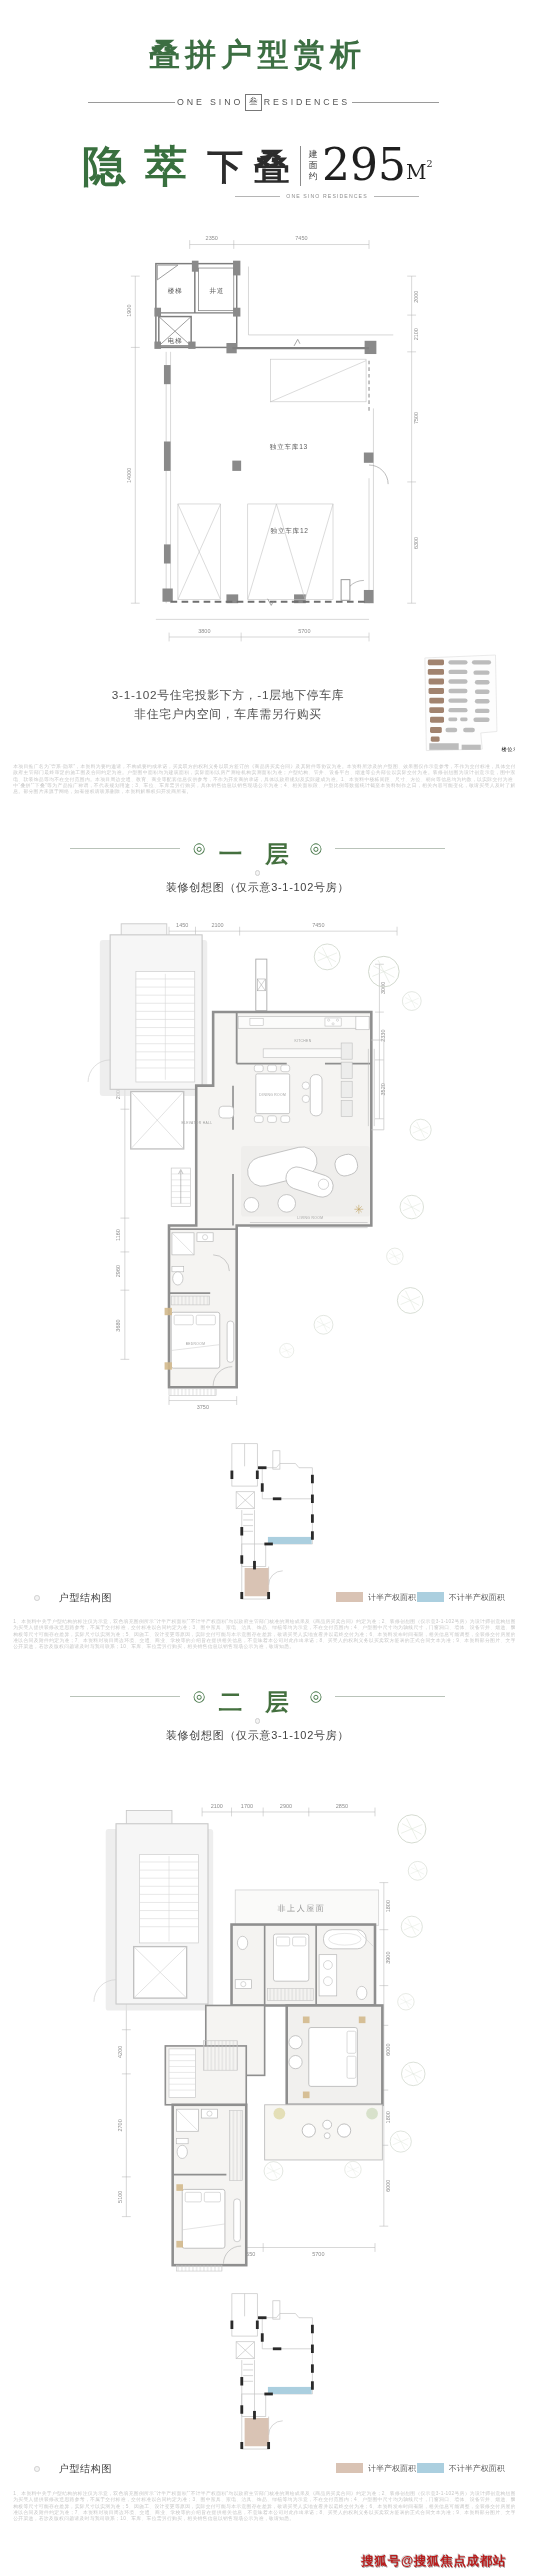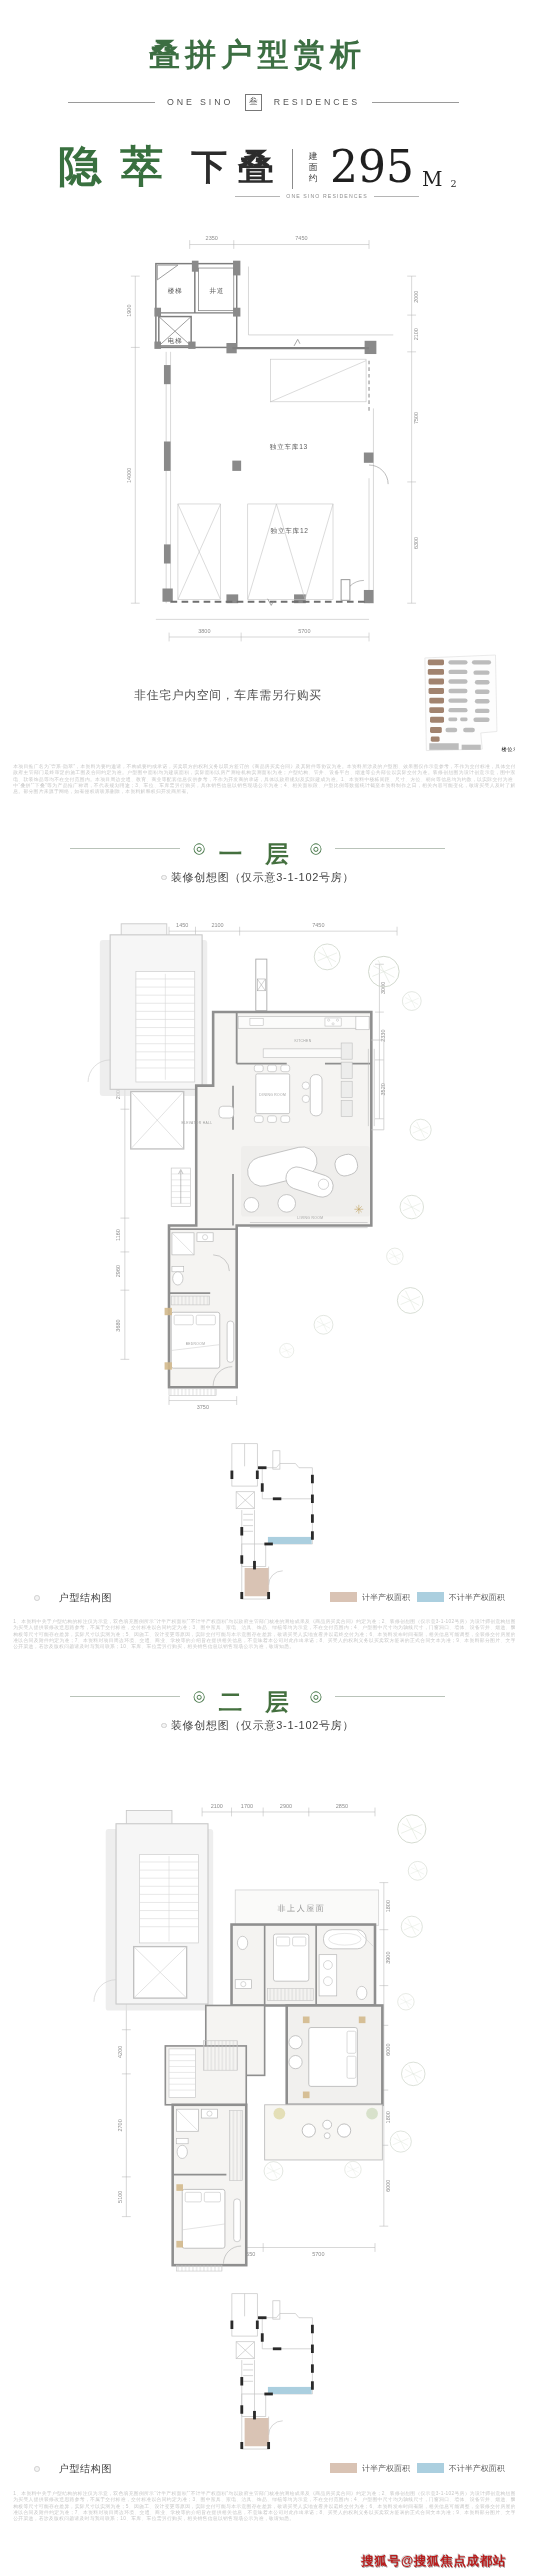--- a/index.html
+++ b/index.html
@@ -2,27 +2,27 @@
 <html style="font-size:11.8px"><head>
 <meta charset="utf-8">
 <style>
   html,body{margin:0;padding:0;background:#fff;}
   #page{position:relative;width:515px;height:2576px;background:#fff;overflow:hidden;
         font-family:"Liberation Sans","DejaVu Sans",sans-serif;}
   .abs{position:absolute;}
   
   .main-title{left:0;right:0;top:34px;text-align:center;font-family:"DejaVu Serif",serif;
     font-size:31px;font-weight:bold;color:#3c6e42;letter-spacing:5.2px;}
-  .brand-row{left:0;right:0;top:94px;display:flex;align-items:center;justify-content:center;gap:12px;padding-left:12px;}
+  .brand-row{left:0;right:0;top:94px;display:flex;align-items:center;justify-content:center;gap:2px;padding-left:12px;}
   .brand-row .rule{width:87px;height:0.7px;background:#9a9a9a;}
   .brand-text{font-size:8.8px;letter-spacing:2.9px;color:#555;}
   .brand-logo{width:14.7px;height:14.7px;border:0.7px solid #777;color:#555;font-size:8.8px;
     display:flex;align-items:center;justify-content:center;font-family:"DejaVu Serif",serif;}
   
-  .unit-row{left:0;right:0;top:143px;display:flex;align-items:flex-end;justify-content:center;gap:8px;}
+  .unit-row{left:0;right:0;top:143px;display:flex;align-items:flex-start;justify-content:center;}
   .unit-name{font-family:"DejaVu Serif",serif;font-weight:bold;font-size:43px;color:#39703f;line-height:46px;}
   .unit-name .gap{display:inline-block;width:19px;}
   .unit-type{font-family:"DejaVu Serif",serif;font-weight:bold;font-size:36px;color:#2c2c2c;
     line-height:46px;margin-left:20px;letter-spacing:10.3px;}
   .unit-divider{width:1.5px;height:40px;background:#8b8b8b;margin:2.9px 7.4px 0 0;}
   .area-prefix{display:flex;flex-direction:column;justify-content:center;height:44px;
     font-size:8.8px;color:#3a3a3a;line-height:11px;margin-right:4.4px;}
   .area-value{font-family:"DejaVu Serif",serif;font-size:44px;color:#1f1f1f;line-height:44px;}
   .area-unit{font-family:"DejaVu Serif",serif;font-size:20px;color:#1f1f1f;line-height:20px;margin-top:19px;}
   .area-sup{font-family:"DejaVu Serif",serif;font-size:9.6px;color:#1f1f1f;margin-top:14.7px;}
@@ -33,28 +33,28 @@
   .note-block{left:0;width:456px;top:686px;text-align:center;color:#4f4f4f;font-size:11.8px;line-height:19px;letter-spacing:0.7px;}
   .site-caption{font-size:7px;color:#9a9a9a;letter-spacing:1px;}
   .disclaimer{left:13.2px;width:518px;font-size:4.8px;line-height:6.3px;color:#c7c7c7;
     text-align:justify;letter-spacing:0.3px;}
   
   .sect{left:0;right:0;display:flex;align-items:center;justify-content:center;gap:13.2px;}
   .sect .rule{width:110px;height:0.7px;background:#b9c3b9;}
   .sect .deco{font-size:14.7px;color:#4b7a4d;line-height:14.7px;}
   .sect .sect-title{font-family:"DejaVu Serif",serif;font-weight:bold;font-size:23.5px;
     color:#44703f;letter-spacing:7.4px;margin-top:12px;}
-  .caption-row{left:0;right:0;display:flex;align-items:center;justify-content:center;gap:4.4px;}
+  .caption-row{left:0;right:0;display:flex;align-items:center;justify-content:center;gap:4.4px;flex-direction:column;}
   .dot{width:3.7px;height:3.7px;border-radius:50%;border:0.7px solid #cfcfcf;background:#f4f4f4;}
   .caption-text{font-size:11px;color:#3f3f3f;letter-spacing:0.7px;}
   
   .struct-row{left:0;right:0;height:14.7px;}
   .struct-label{position:absolute;left:34px;top:0;font-size:10px;color:#3a3a3a;
     letter-spacing:0.7px;display:flex;align-items:center;gap:19px;}
-  .legend{position:absolute;right:10.3px;top:0.7px;display:flex;align-items:center;gap:7px;}
+  .legend{position:absolute;right:10.3px;top:0.7px;display:flex;align-items:center;gap:1px;}
   .legend .item{display:flex;align-items:center;gap:5.2px;}
   .sw{width:26.5px;height:10.3px;}
   .sw-half{background:#d9c3b4;}
   .sw-nohalf{background:#abcfdf;}
   .legend .lg-text{font-size:8px;color:#5a5a5a;}
   
   .watermark{right:8.8px;top:2553px;font-size:12.5px;font-weight:bold;letter-spacing:0.7px;
     color:#b91c1c;text-shadow:0.7px 0.7px 0 #a9a9a9,-0.7px -0.7px 0 #d6d6d6;}
   svg text{font-family:"Liberation Sans","DejaVu Sans",sans-serif;}
   .dim{font-size:7.5px;fill:#8e8e8e;}
@@ -188,20 +188,21 @@
     <path d="M214,514 l5,9 l3,-6" fill="none" stroke="#8a8a8a" stroke-width="1"></path>
 
     <text class="rmlabel" x="88" y="98" text-anchor="middle">楼梯</text>
     <text class="rmlabel" x="145" y="98" text-anchor="middle">井道</text>
     <text class="rmlabel" x="88" y="166" text-anchor="middle">电梯</text>
     <text class="rmlabel" x="243" y="310" text-anchor="middle">独立车库13</text>
     <text class="rmlabel" x="244" y="424" text-anchor="middle">独立车库12</text>
   </svg>
 
   <div class="abs note-block">
+    <div>3-1-102号住宅投影下方，-1层地下停车库</div>
     <div>非住宅户内空间，车库需另行购买</div>
   </div>
 
   <svg class="abs" style="left:419px;top:649px" width="125" height="112" viewBox="0 0 170 152">
     <polygon points="8,12 104,8 106,112 84,114 86,136 10,138" fill="#fdfdfd" stroke="#e3e3e3" stroke-width="1"></polygon>
     <g fill="#a1836f">
       <rect x="12" y="14" width="22" height="8" rx="2"></rect>
         <rect x="12" y="27" width="22" height="8" rx="2"></rect>
       <rect x="13" y="40" width="21" height="8" rx="2"></rect>
         <rect x="13" y="53" width="21" height="8" rx="2"></rect>

